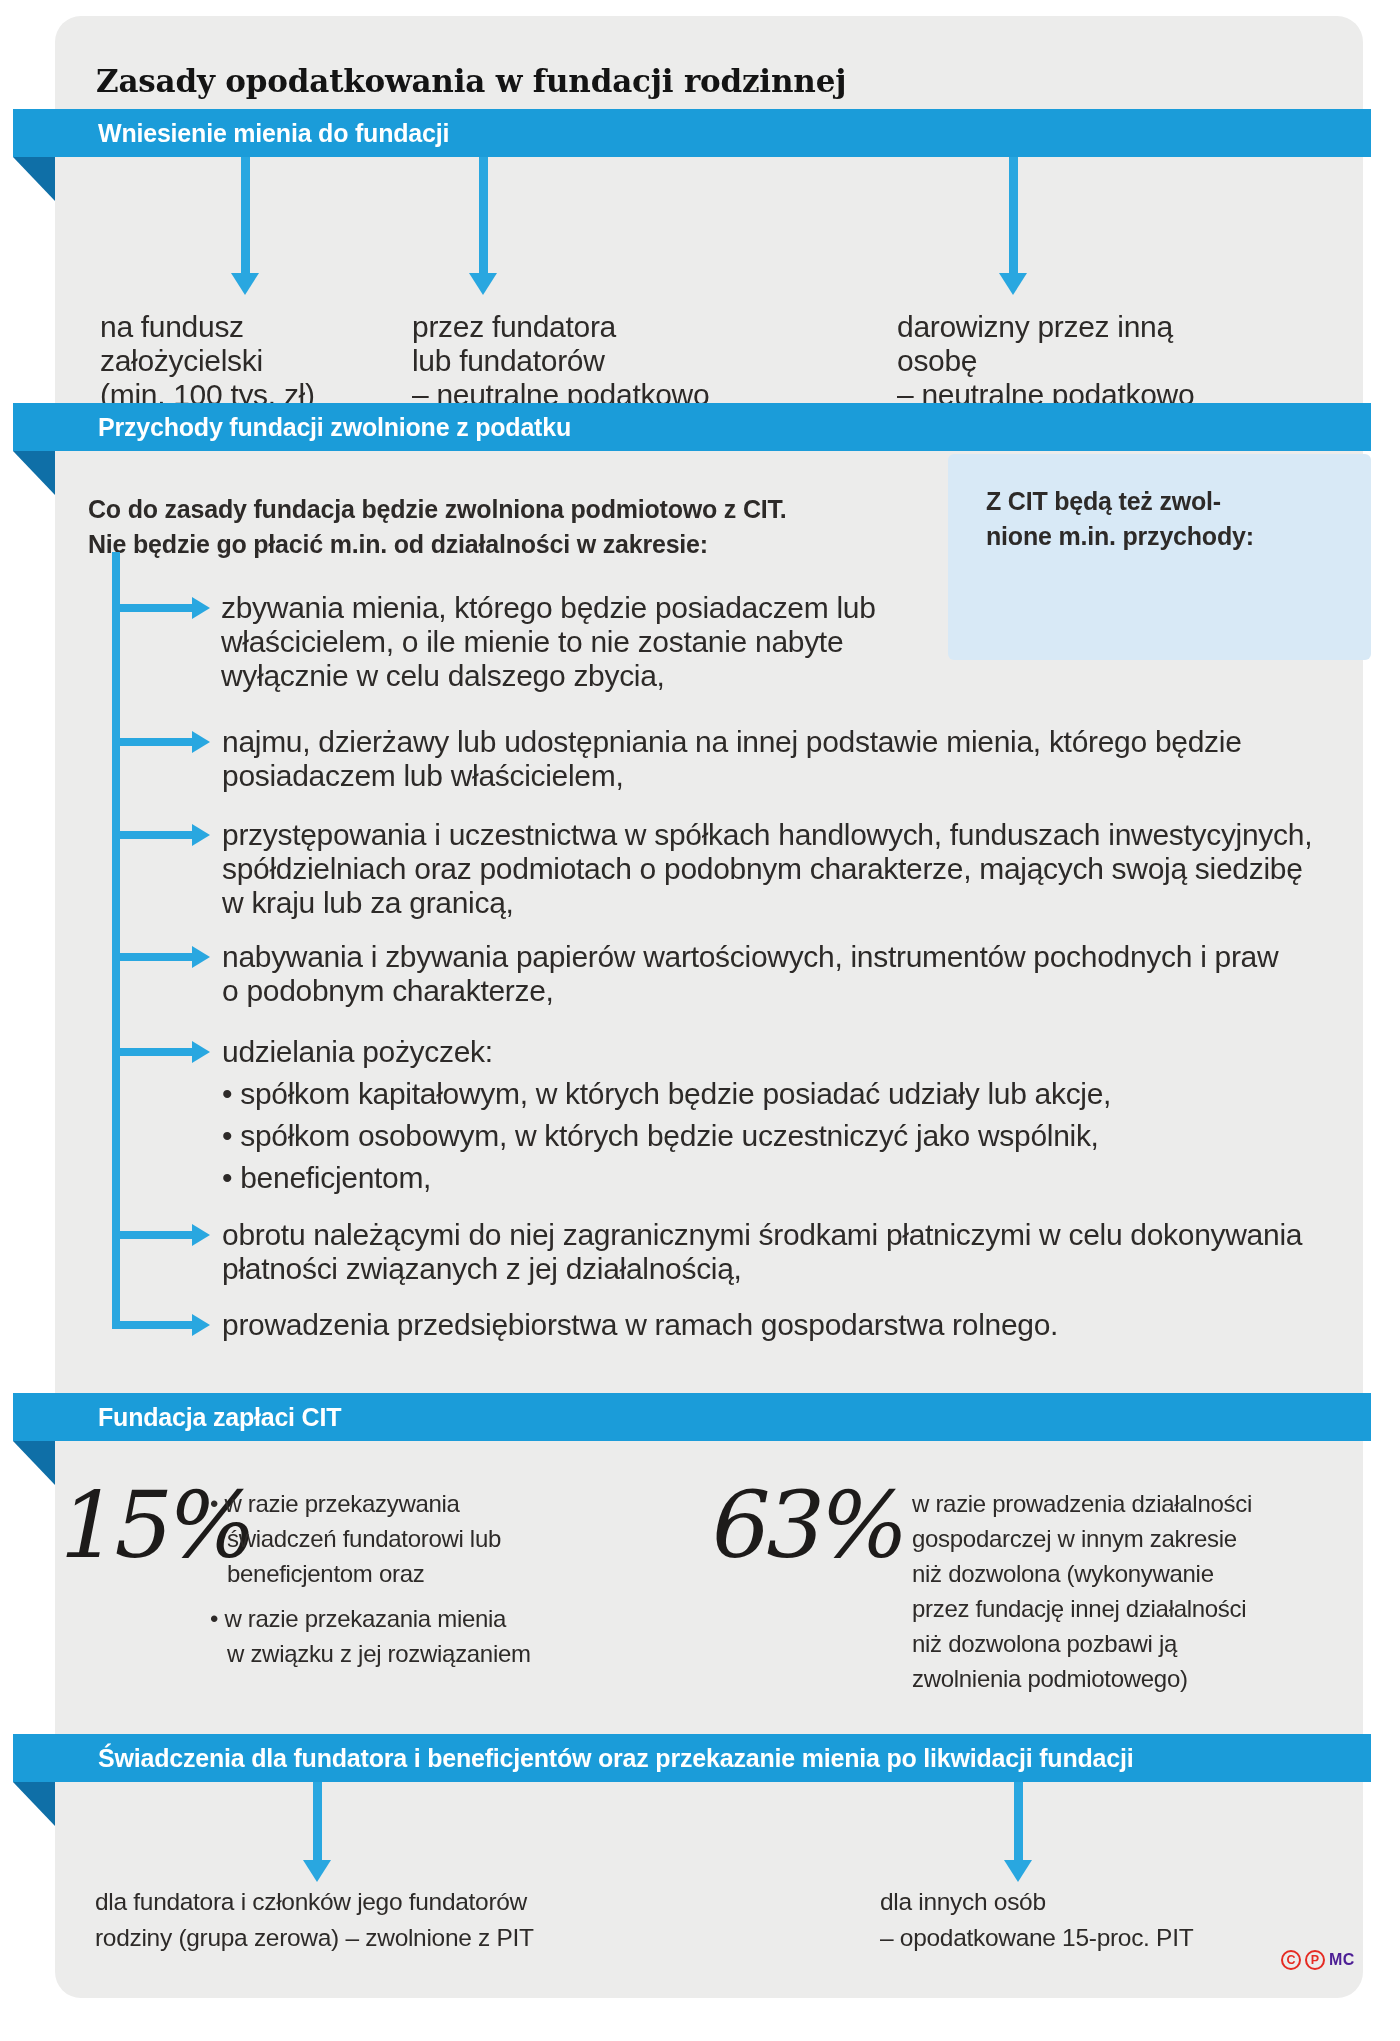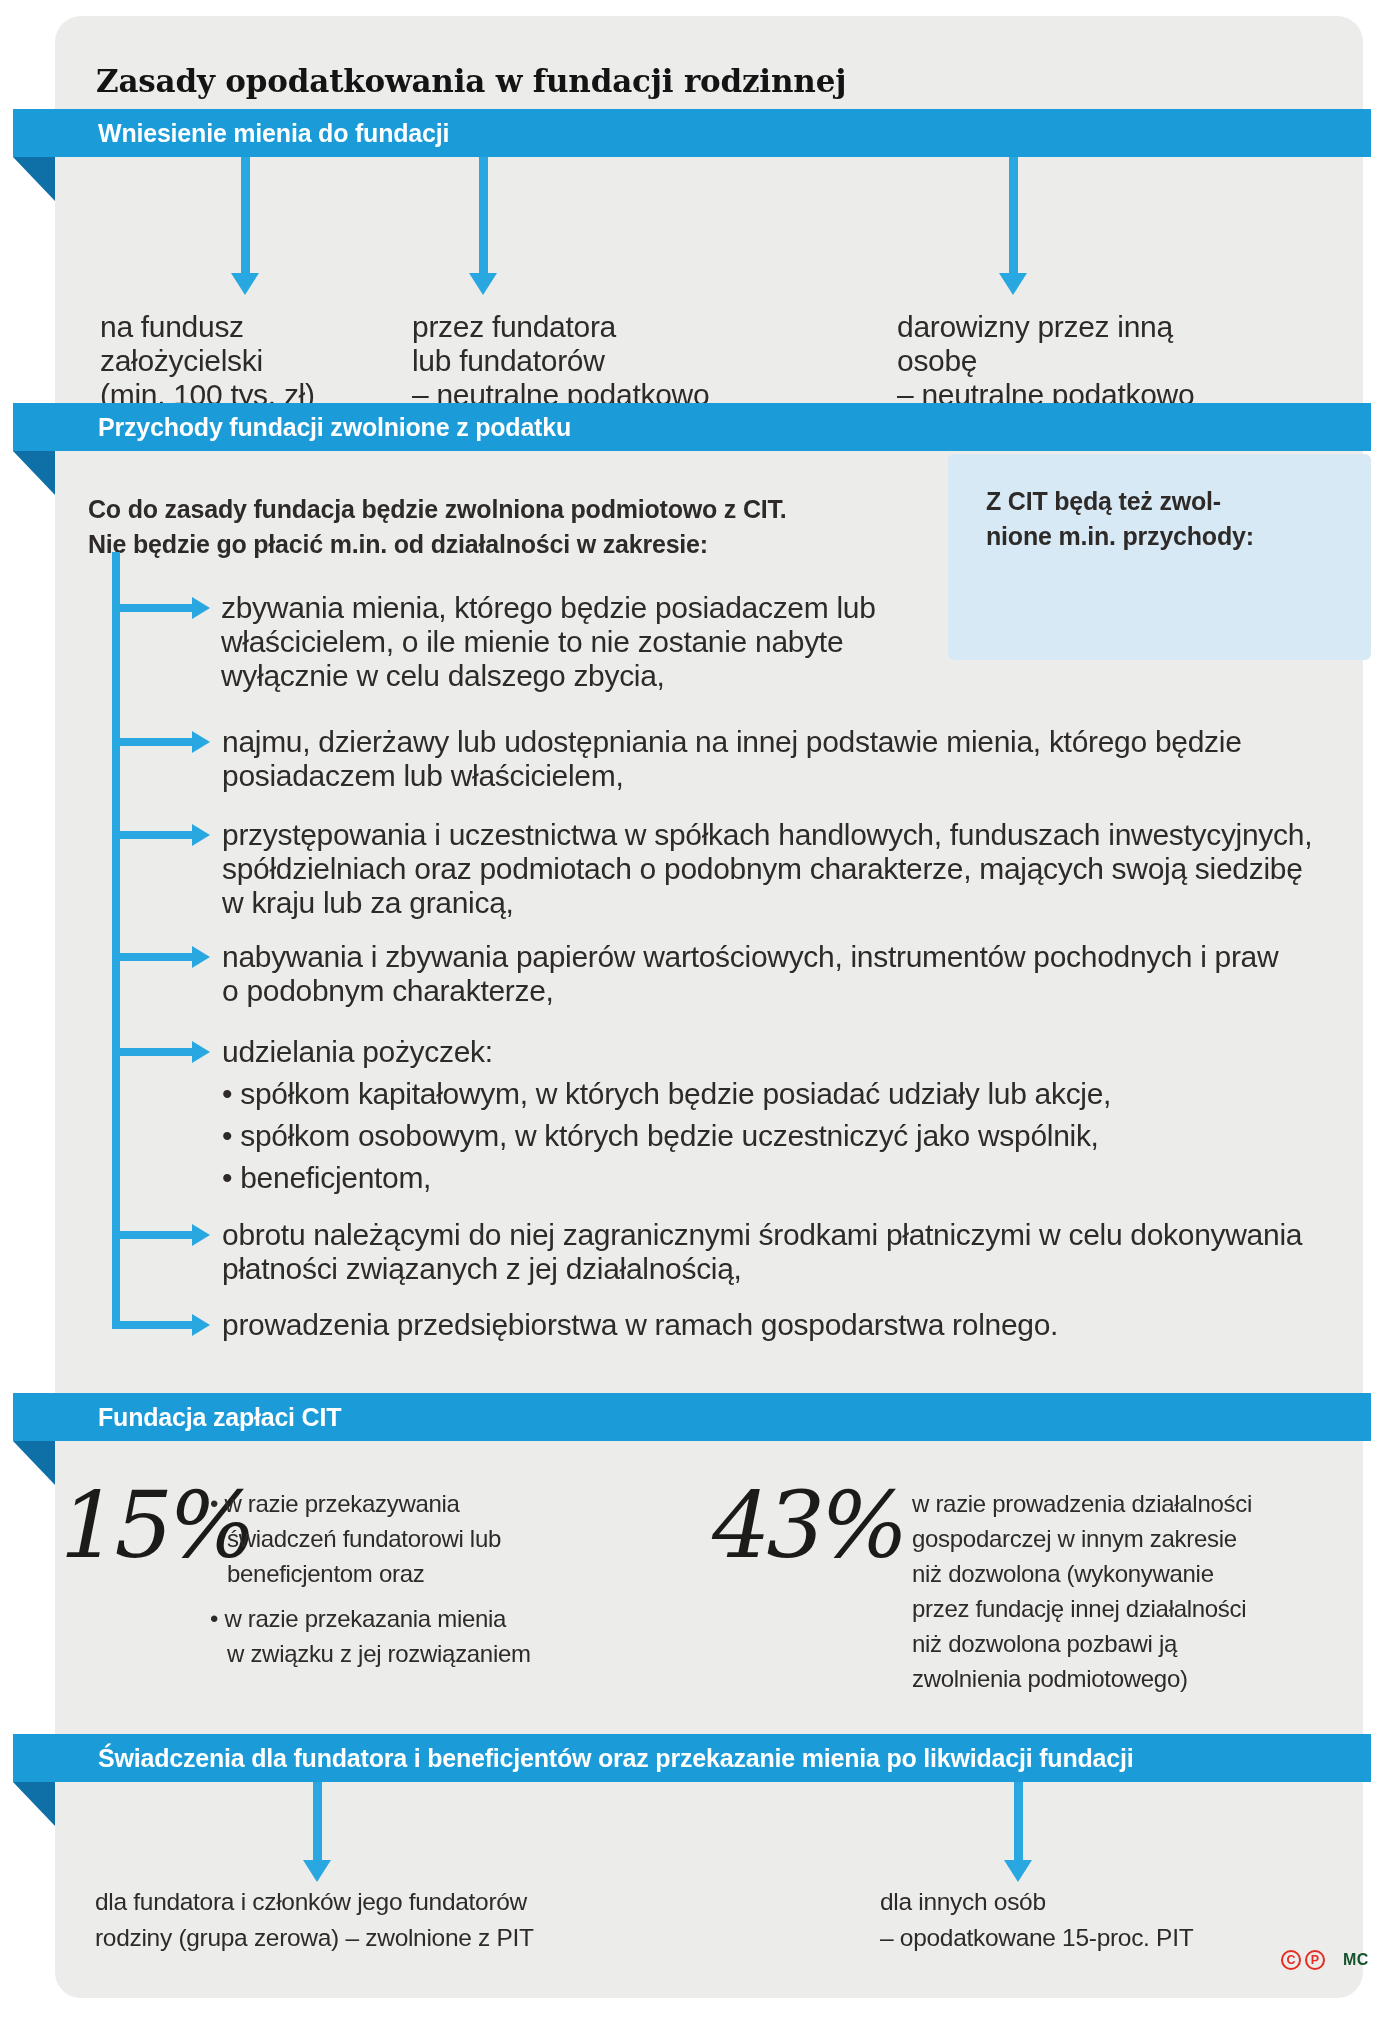--- a/index.html
+++ b/index.html
@@ -57,21 +57,21 @@
     font-family:"DejaVu Serif", serif; font-weight:bold; font-size:31px; color:#141414;
     letter-spacing:-0.2px;
   }
   .s4-text { font-size:24.5px; line-height:36px; letter-spacing:-0.3px; }
   .footer { position:absolute; left:1281px; top:1950px; display:flex; align-items:center; gap:4px; }
   .circ {
     width:20px; height:20px; border:2.5px solid #e52b22; border-radius:50%;
     color:#e52b22; font-size:12.5px; font-weight:bold; display:flex;
     align-items:center; justify-content:center; box-sizing:border-box;
   }
-  .credit { font-size:16px; font-weight:bold; color:#14532d; margin-left:14px; letter-spacing:0.5px; }
+  .credit { font-size:16px; font-weight:bold; color:#4c1d95; margin-left:0; letter-spacing:0.5px; }
 </style>
 </head>
 <body>
 
 <div class="card"></div>
 
 <h1 class="title">Zasady opodatkowania w fundacji rodzinnej</h1>
 
 <div class="ribbon" style="top:109px;">
   <span>Wniesienie mienia do fundacji</span>
@@ -152,21 +152,21 @@
 </div>
 <div class="fold" style="top:1441px;"></div>
 
 <div class="rate-num" style="left:60px; top:1478px;">15%</div>
 <div class="abs rate-text pre hang" style="left:210px; top:1486px; width:330px;">• w razie przekazywania
 świadczeń fundatorowi lub
 beneficjentom oraz</div>
 <div class="abs rate-text pre hang" style="left:210px; top:1601px; width:340px;">• w razie przekazania mienia
 w związku z jej rozwiązaniem</div>
 
-<div class="rate-num" style="left:712px; top:1478px;">43%</div>
+<div class="rate-num" style="left:712px; top:1478px;">63%</div>
 <div class="abs rate-text pre" style="left:912px; top:1486px; width:420px;">w razie prowadzenia działalności
 gospodarczej w innym zakresie
 niż dozwolona (wykonywanie
 przez fundację innej działalności
 niż dozwolona pozbawi ją
 zwolnienia podmiotowego)</div>
 
 <div class="ribbon" style="top:1734px;">
   <span>Świadczenia dla fundatora i beneficjentów oraz przekazanie mienia po likwidacji fundacji</span>
 </div>

